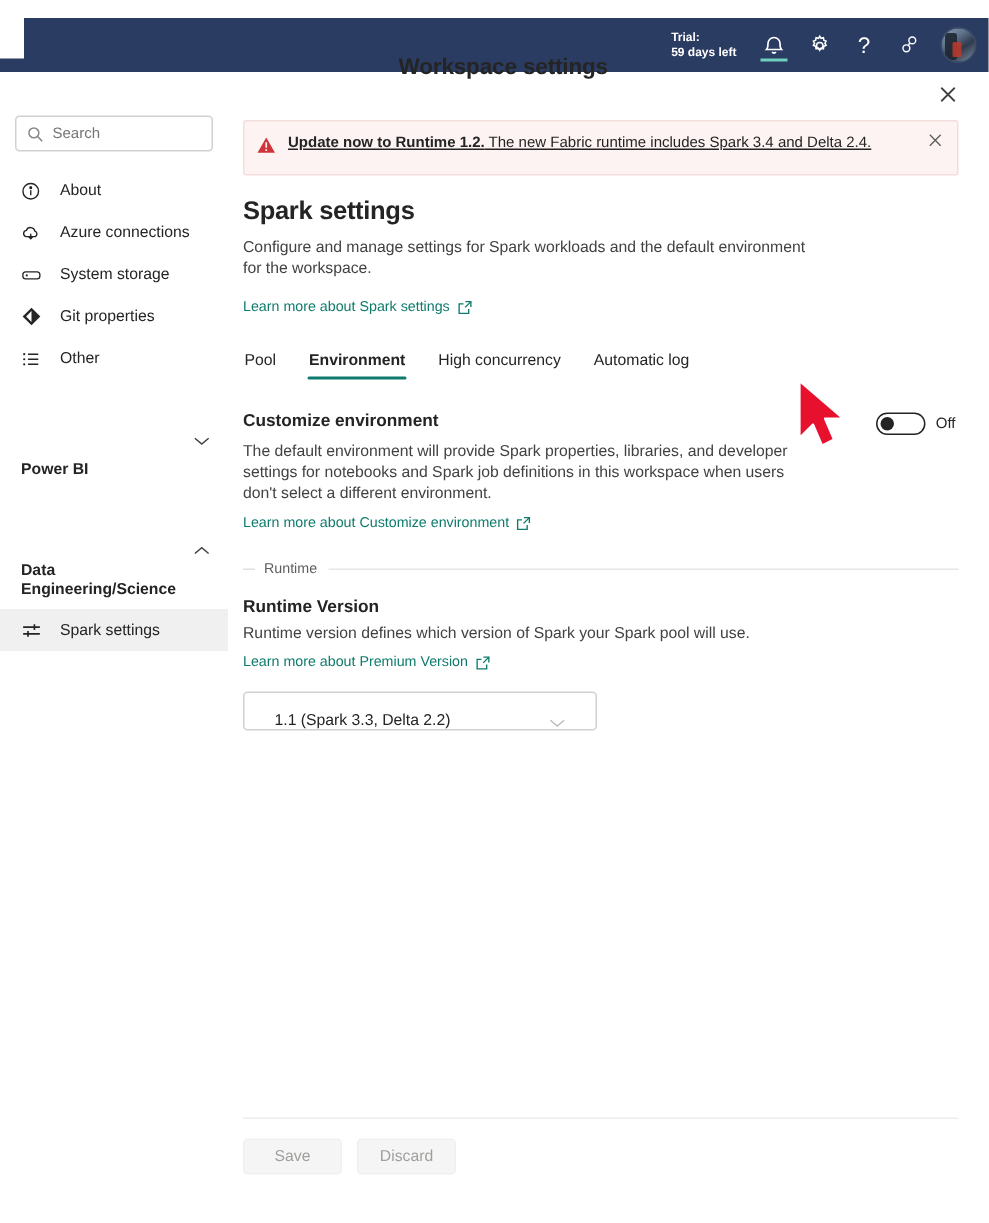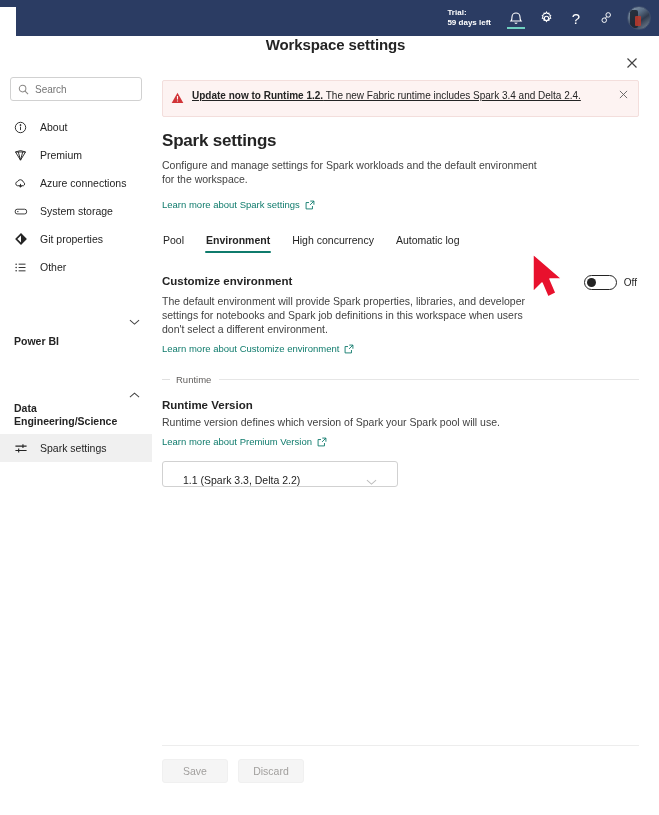--- a/index.html
+++ b/index.html
@@ -5,24 +5,24 @@
   * { box-sizing: border-box; margin: 0; padding: 0; }
   html, body {
     width: 659px; height: 815px;
     font-family: "Liberation Sans", sans-serif;
     background: #ffffff;
     overflow: hidden;
   }
 
   
   .topbar {
-    position: absolute; top: 0; left: 0;
+    position: absolute; top: 12px; left: 0;
     width: 659px; height: 36px;
     background: #2b3c63;
-    display: flex; align-items: flex-end;
+    display: flex; align-items: flex-start;
   }
   .brand-square {
     width: 16px; height: 29px;
     background: #ffffff;
     margin-left: 0px; margin-top: -2px;
   }
   .topbar-right {
     margin-left: auto; display: flex; align-items: center;
     height: 36px; padding-right: 8px;
   }
@@ -305,30 +305,20 @@
       <span class="nav-icon">
         <svg width="13" height="13" viewBox="0 0 14 14" fill="none" stroke="#242424" stroke-width="1">
           <circle cx="7" cy="7" r="5.6"></circle>
             <path d="M7 6.2v3.6"></path>
             <circle cx="7" cy="4.4" r=".6" fill="#242424"></circle>
         </svg>
       </span>
       <span class="nav-label">About</span>
     </div>
 
-    <div class="nav-item">
-      <span class="nav-icon">
-        <svg width="13" height="13" viewBox="0 0 14 14" fill="none" stroke="#242424" stroke-width="1">
-          <path d="M1.6 3.2h10.8L7 12 1.6 3.2z"></path>
-            <path d="M1.6 3.2L7 1.7l5.4 1.5"></path>
-            <path d="M4.6 3.2L7 12l2.4-8.8"></path>
-        </svg>
-      </span>
-      <span class="nav-label">Premium</span>
-    </div>
 
     <div class="nav-item">
       <span class="nav-icon">
         <svg width="13" height="13" viewBox="0 0 14 14" fill="none" stroke="#242424" stroke-width="1">
           <path d="M3.6 9.4a2.3 2.3 0 0 1 .3-4.5 3.2 3.2 0 0 1 6.1.6 2.1 2.1 0 0 1 .2 3.9z"></path>
           <path d="M7 7.4v3.4M5.6 9.6L7 11l1.4-1.4"></path>
         </svg>
       </span>
       <span class="nav-label">Azure connections</span>
     </div>

